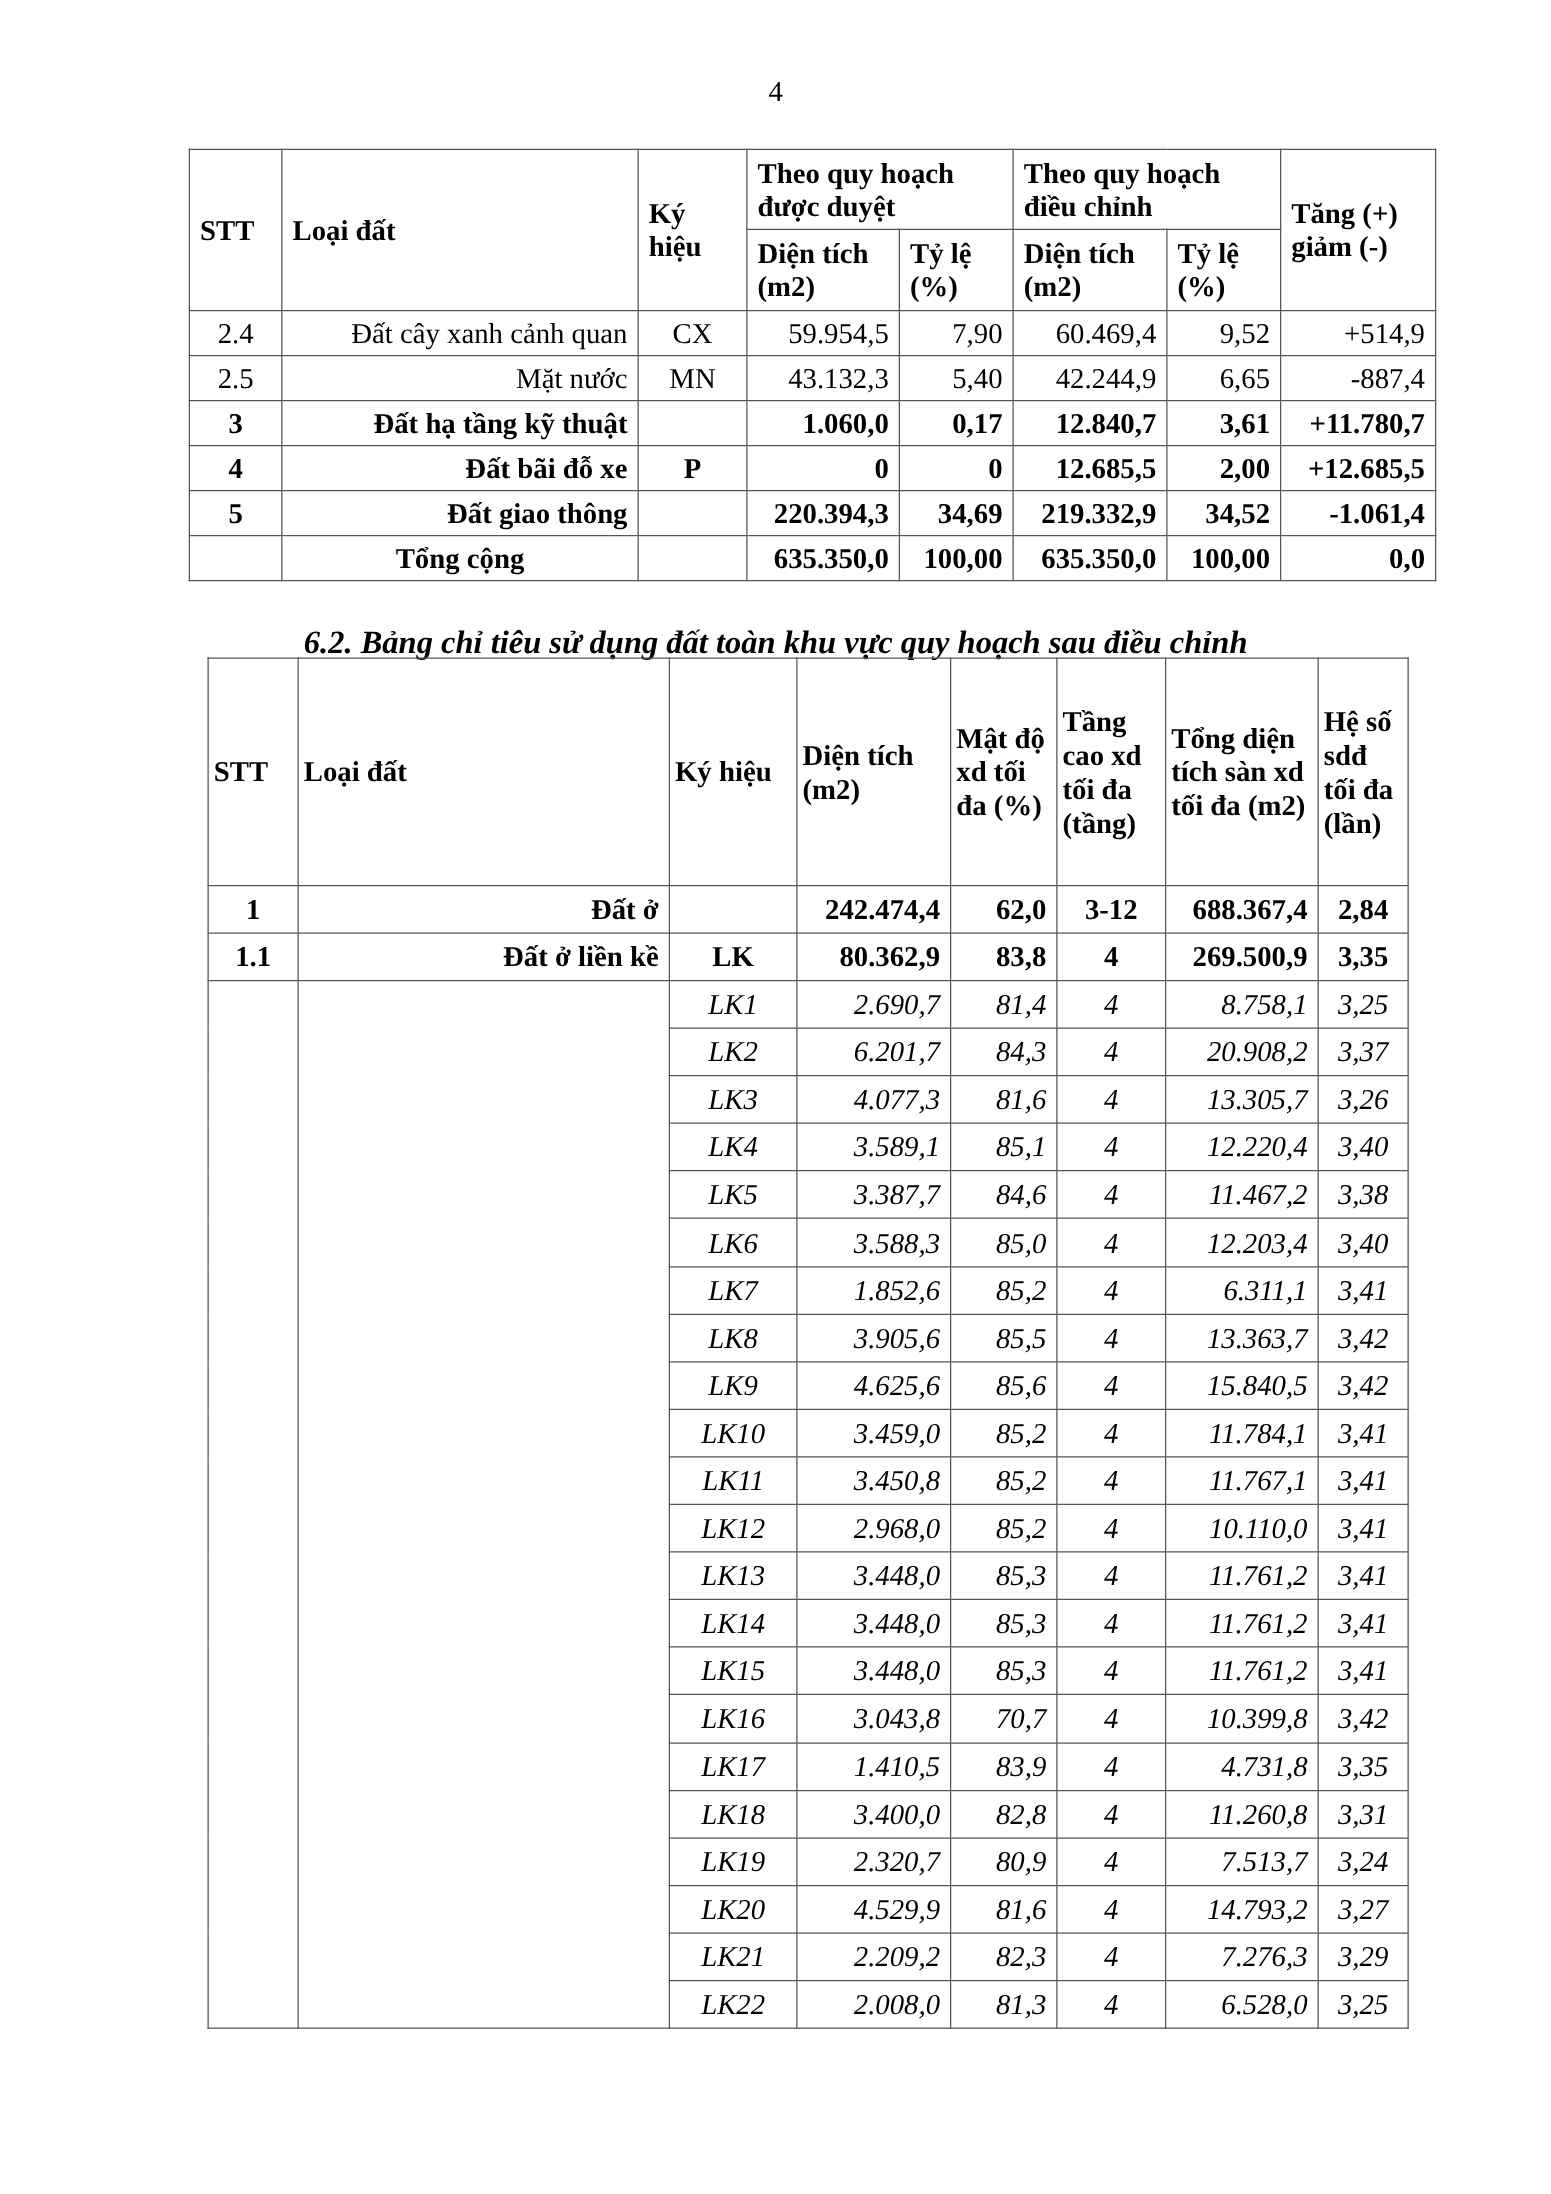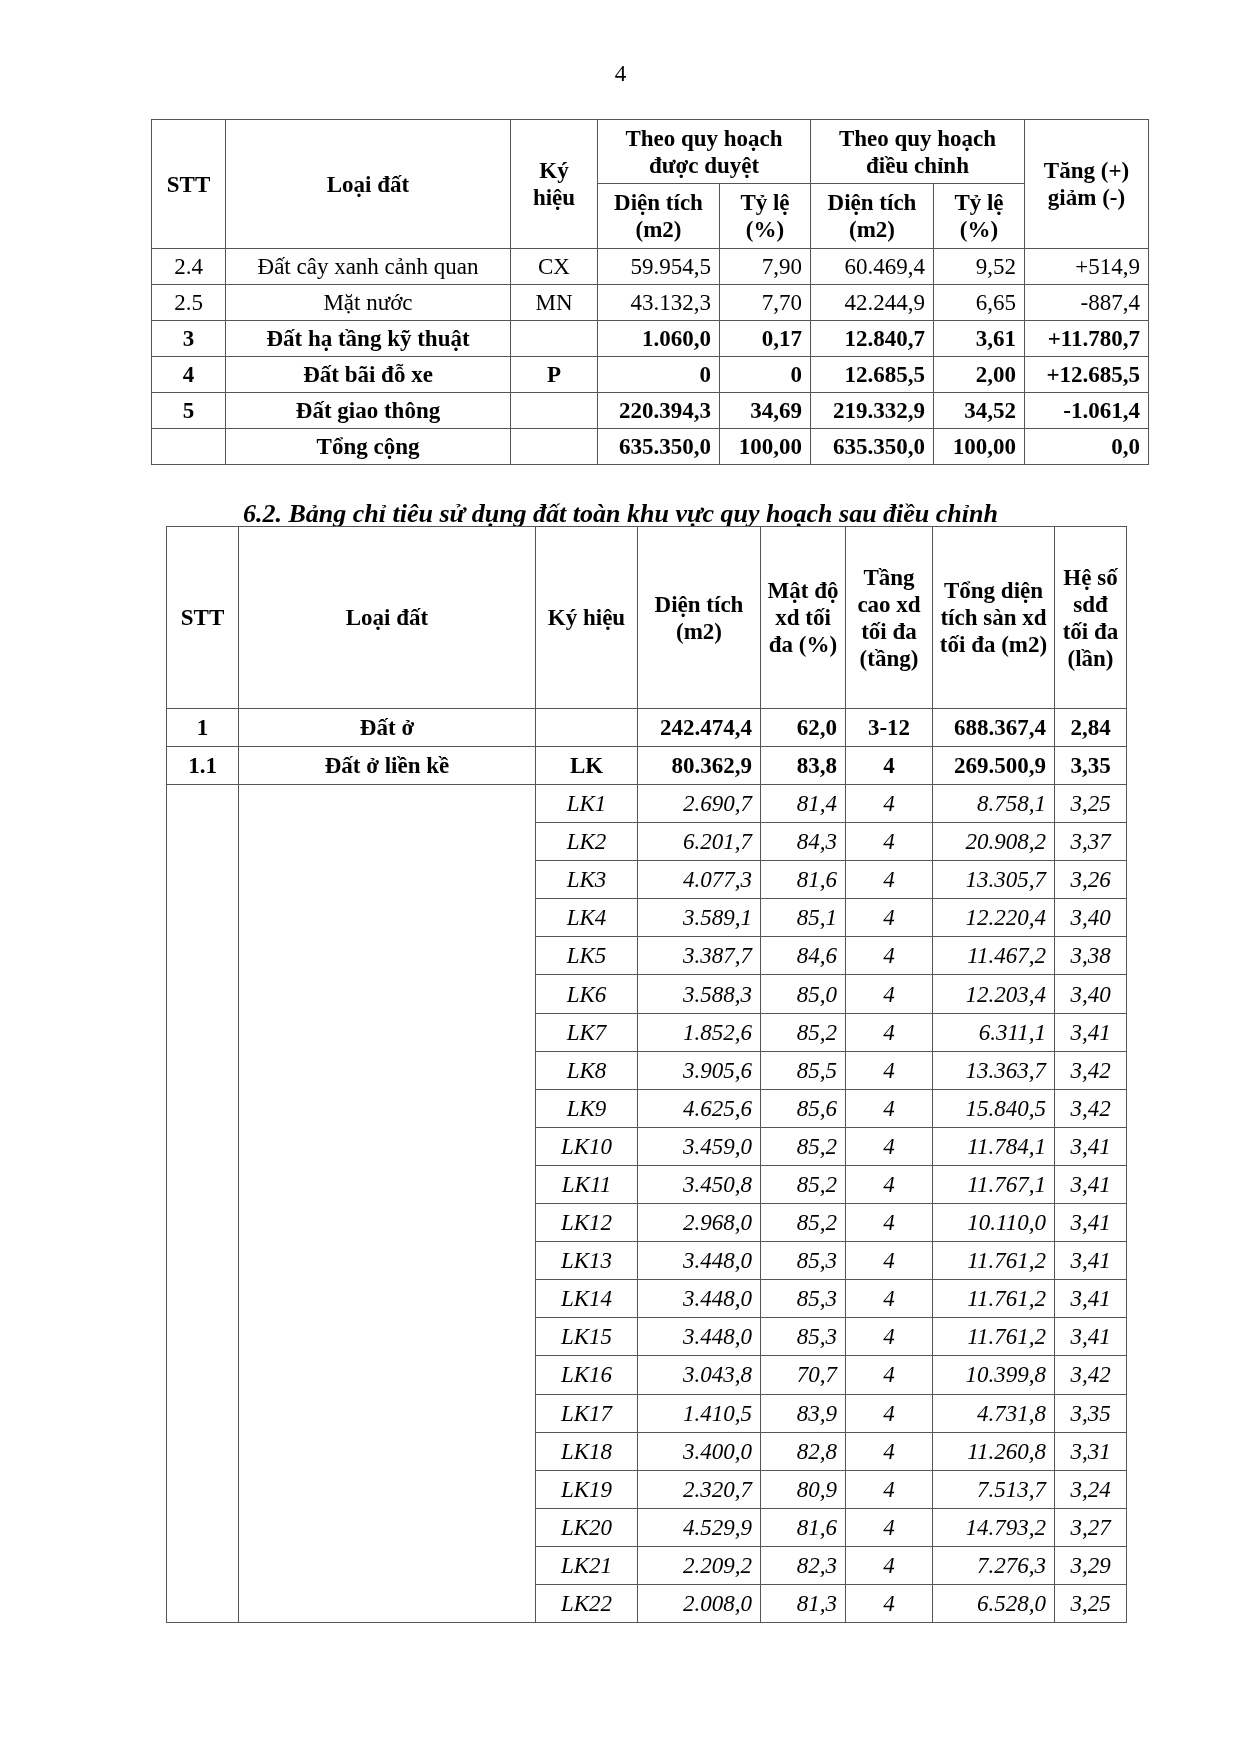--- a/index.html
+++ b/index.html
@@ -3,32 +3,32 @@
 <meta charset="utf-8">
 <style>
   html, body { margin: 0; padding: 0; background: #ffffff; }
   body { width: 1241px; height: 1755px; position: relative; overflow: hidden;
          font-family: "Liberation Serif", "DejaVu Serif", serif; color: #000; }
   .page-number { position: absolute; left: 0; width: 1241px; top: 60px; text-align: center;
                  font-size: 23px; line-height: 28px; }
   table { position: absolute; border-collapse: collapse; table-layout: fixed; }
   td, th { border: 1.5px solid #555; padding: 0 8px; font-size: 23px; line-height: 27px;
            overflow: hidden; white-space: nowrap; }
-  th { font-weight: bold; text-align: center; vertical-align: middle; white-space: normal; }
+  th { font-weight: bold; text-align: left; vertical-align: middle; white-space: normal; }
   .t1 { left: 151px; top: 119px; width: 997px; }
   .t2 { left: 166px; top: 526px; width: 960px; }
   .t1 tr.hdr1 { height: 64px; }
   .t1 tr.hdr2 { height: 65px; }
   .t1 tr.row { height: 36px; }
   .t2 tr.hdr { height: 182px; }
   .t2 tr.row { height: 38px; }
   .t2 tr.lk { height: 38.1px; }
   .c { text-align: center; }
   .r { text-align: right; }
-  .l { text-align: center; }
+  .l { text-align: right; }
   .b { font-weight: bold; }
   .i { font-style: italic; padding-left: 36px; }
   .t2 th { line-height: 27px; padding: 0 4px; }
   .section-title { position: absolute; left: 0; width: 1241px; top: 478px; text-align: center;
                    font-size: 26px; font-weight: bold; font-style: italic; line-height: 32px; margin-top: 20px; }
   .merged { vertical-align: top; }
 </style>
 </head>
 <body>
 
@@ -68,21 +68,21 @@
         <td class="r">7,90</td>
         <td class="r">60.469,4</td>
         <td class="r">9,52</td>
         <td class="r">+514,9</td>
       </tr>
       <tr class="row">
         <td class="c">2.5</td>
         <td class="l">Mặt nước</td>
         <td class="c">MN</td>
         <td class="r">43.132,3</td>
-        <td class="r">7,70</td>
+        <td class="r">5,40</td>
         <td class="r">42.244,9</td>
         <td class="r">6,65</td>
         <td class="r">-887,4</td>
       </tr>
       <tr class="row b">
         <td class="c">3</td>
         <td class="l">Đất hạ tầng kỹ thuật</td>
         <td class="c"></td>
         <td class="r">1.060,0</td>
         <td class="r">0,17</td>

